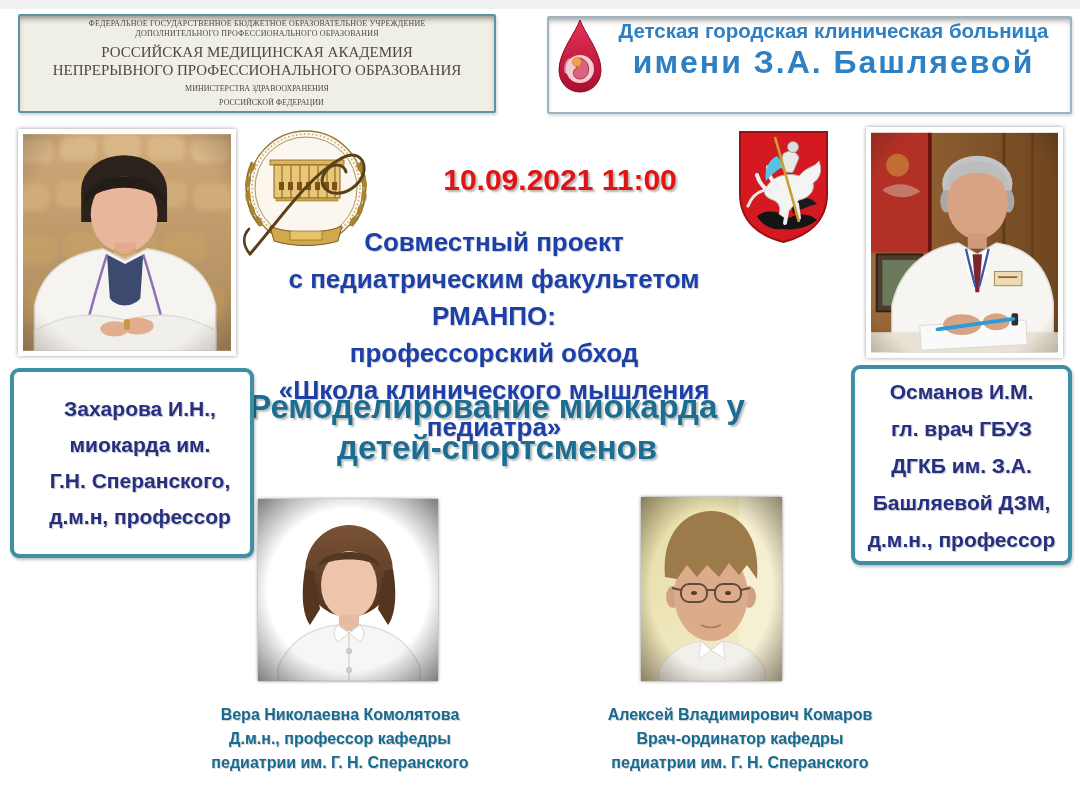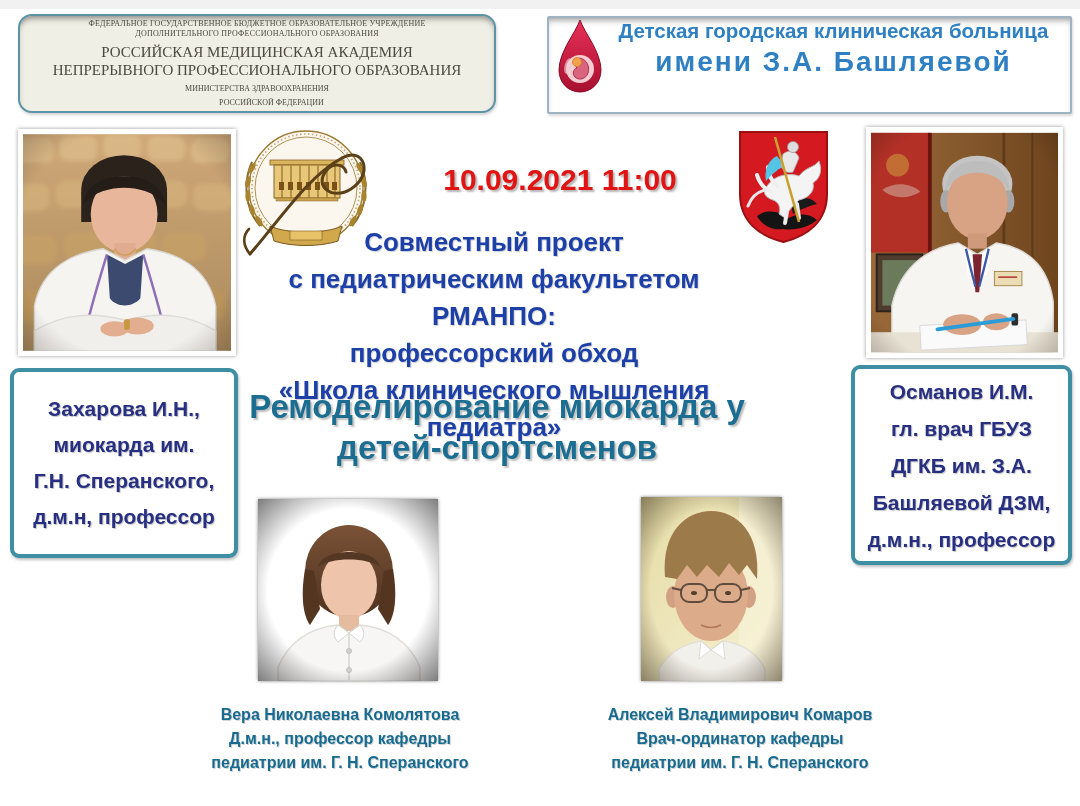--- a/index.html
+++ b/index.html
@@ -2,36 +2,36 @@
 <html><head>
 <meta charset="utf-8">
 <style>
   html,body{margin:0;padding:0;background:#fff;}
   .page{position:relative;width:1080px;height:806px;background:#ffffff;overflow:hidden;
         font-family:"Liberation Sans", sans-serif;}
   .top-strip{position:absolute;left:0;top:0;width:1080px;height:9px;background:#f1f1f1;}
 
   
   .acad-box{position:absolute;left:18px;top:14px;width:474px;height:95px;background:#f0efe5;
-            border:2px solid #5d93a7;border-radius:14px;
+            border:2px solid #5d93a7;border-radius:2px;
             box-shadow: inset 0 5px 6px -3px rgba(70,70,70,.65), 1px 2px 3px rgba(0,0,0,.18);
             display:flex;flex-direction:column;align-items:center;justify-content:center;
             font-family:"Liberation Serif", serif;color:#4c4940;text-align:center;}
   .acad-small{font-size:8px;line-height:10px;letter-spacing:.2px;}
   .acad-title{font-size:15px;line-height:18px;margin-top:4px;}
   .acad-min{font-size:8px;line-height:10px;margin-top:5px;}
 
   .hosp-box{position:absolute;left:547px;top:16px;width:521px;height:94px;background:#ffffff;
             border:2px solid #9fb4c2;border-radius:2px;
             box-shadow: inset 0 5px 6px -3px rgba(70,70,70,.55), 1px 2px 3px rgba(0,0,0,.15);
             display:flex;align-items:flex-start;}
   .hosp-logo{margin-left:8px;flex:0 0 auto;}
   .hosp-text{flex:1;display:flex;flex-direction:column;align-items:center;color:#2f80c3;margin-right:6px;}
   .hosp-l1{font-size:20.5px;font-weight:bold;line-height:26px;}
-  .hosp-l2{font-size:28px;font-weight:bold;letter-spacing:2px;line-height:36px;}
+  .hosp-l2{font-size:32px;font-weight:bold;letter-spacing:2px;line-height:36px;}
 
   
   .photo{position:absolute;border:5px solid #ffffff;box-shadow:0 0 4px rgba(0,0,0,.4);}
   .photo svg{display:block;}
   .photo-plain{position:absolute;box-shadow:0 0 3px rgba(90,90,90,.8);}
   .photo-plain svg{display:block;}
 
   
   .emblem{position:absolute;left:230px;top:124px;}
   .moscow{position:absolute;left:735px;top:128px;}
@@ -40,21 +40,21 @@
   .project{position:absolute;left:234px;top:224px;width:520px;text-align:center;
         font-size:26px;font-weight:bold;color:#1c3fa8;line-height:37px;text-shadow:1px 1px 1px #cfcfcf;}
   .title{position:absolute;left:247px;top:386px;width:500px;text-align:center;
         font-size:33px;font-weight:bold;color:#1b6d92;line-height:41px;text-shadow:2px 2px 2px #bdbdbd;}
 
   
   .panel{position:absolute;background:#ffffff;border:4px solid #3e8fa4;border-radius:9px;
          box-shadow:1px 2px 3px rgba(0,0,0,.25);
          display:flex;flex-direction:column;justify-content:center;align-items:center;
          font-weight:bold;color:#262f82;text-align:center;text-shadow:1px 1px 1px #c4c4c4;}
-  .panel-left{left:10px;top:368px;width:220px;height:182px;font-size:21px;line-height:36px;}
+  .panel-left{left:10px;top:368px;width:220px;height:182px;font-size:21px;line-height:36px;padding-left:16px;}
   .panel-right{left:851px;top:365px;width:213px;height:192px;font-size:21px;line-height:37px;}
 
   
   .caption{position:absolute;width:310px;text-align:center;font-size:16px;font-weight:bold;
            color:#176b90;line-height:24px;text-shadow:1px 1px 0 rgba(160,160,160,.45);}
   .caption-left{left:185px;top:703px;}
   .caption-right{left:585px;top:703px;}
 </style>
 </head>
 <body>

